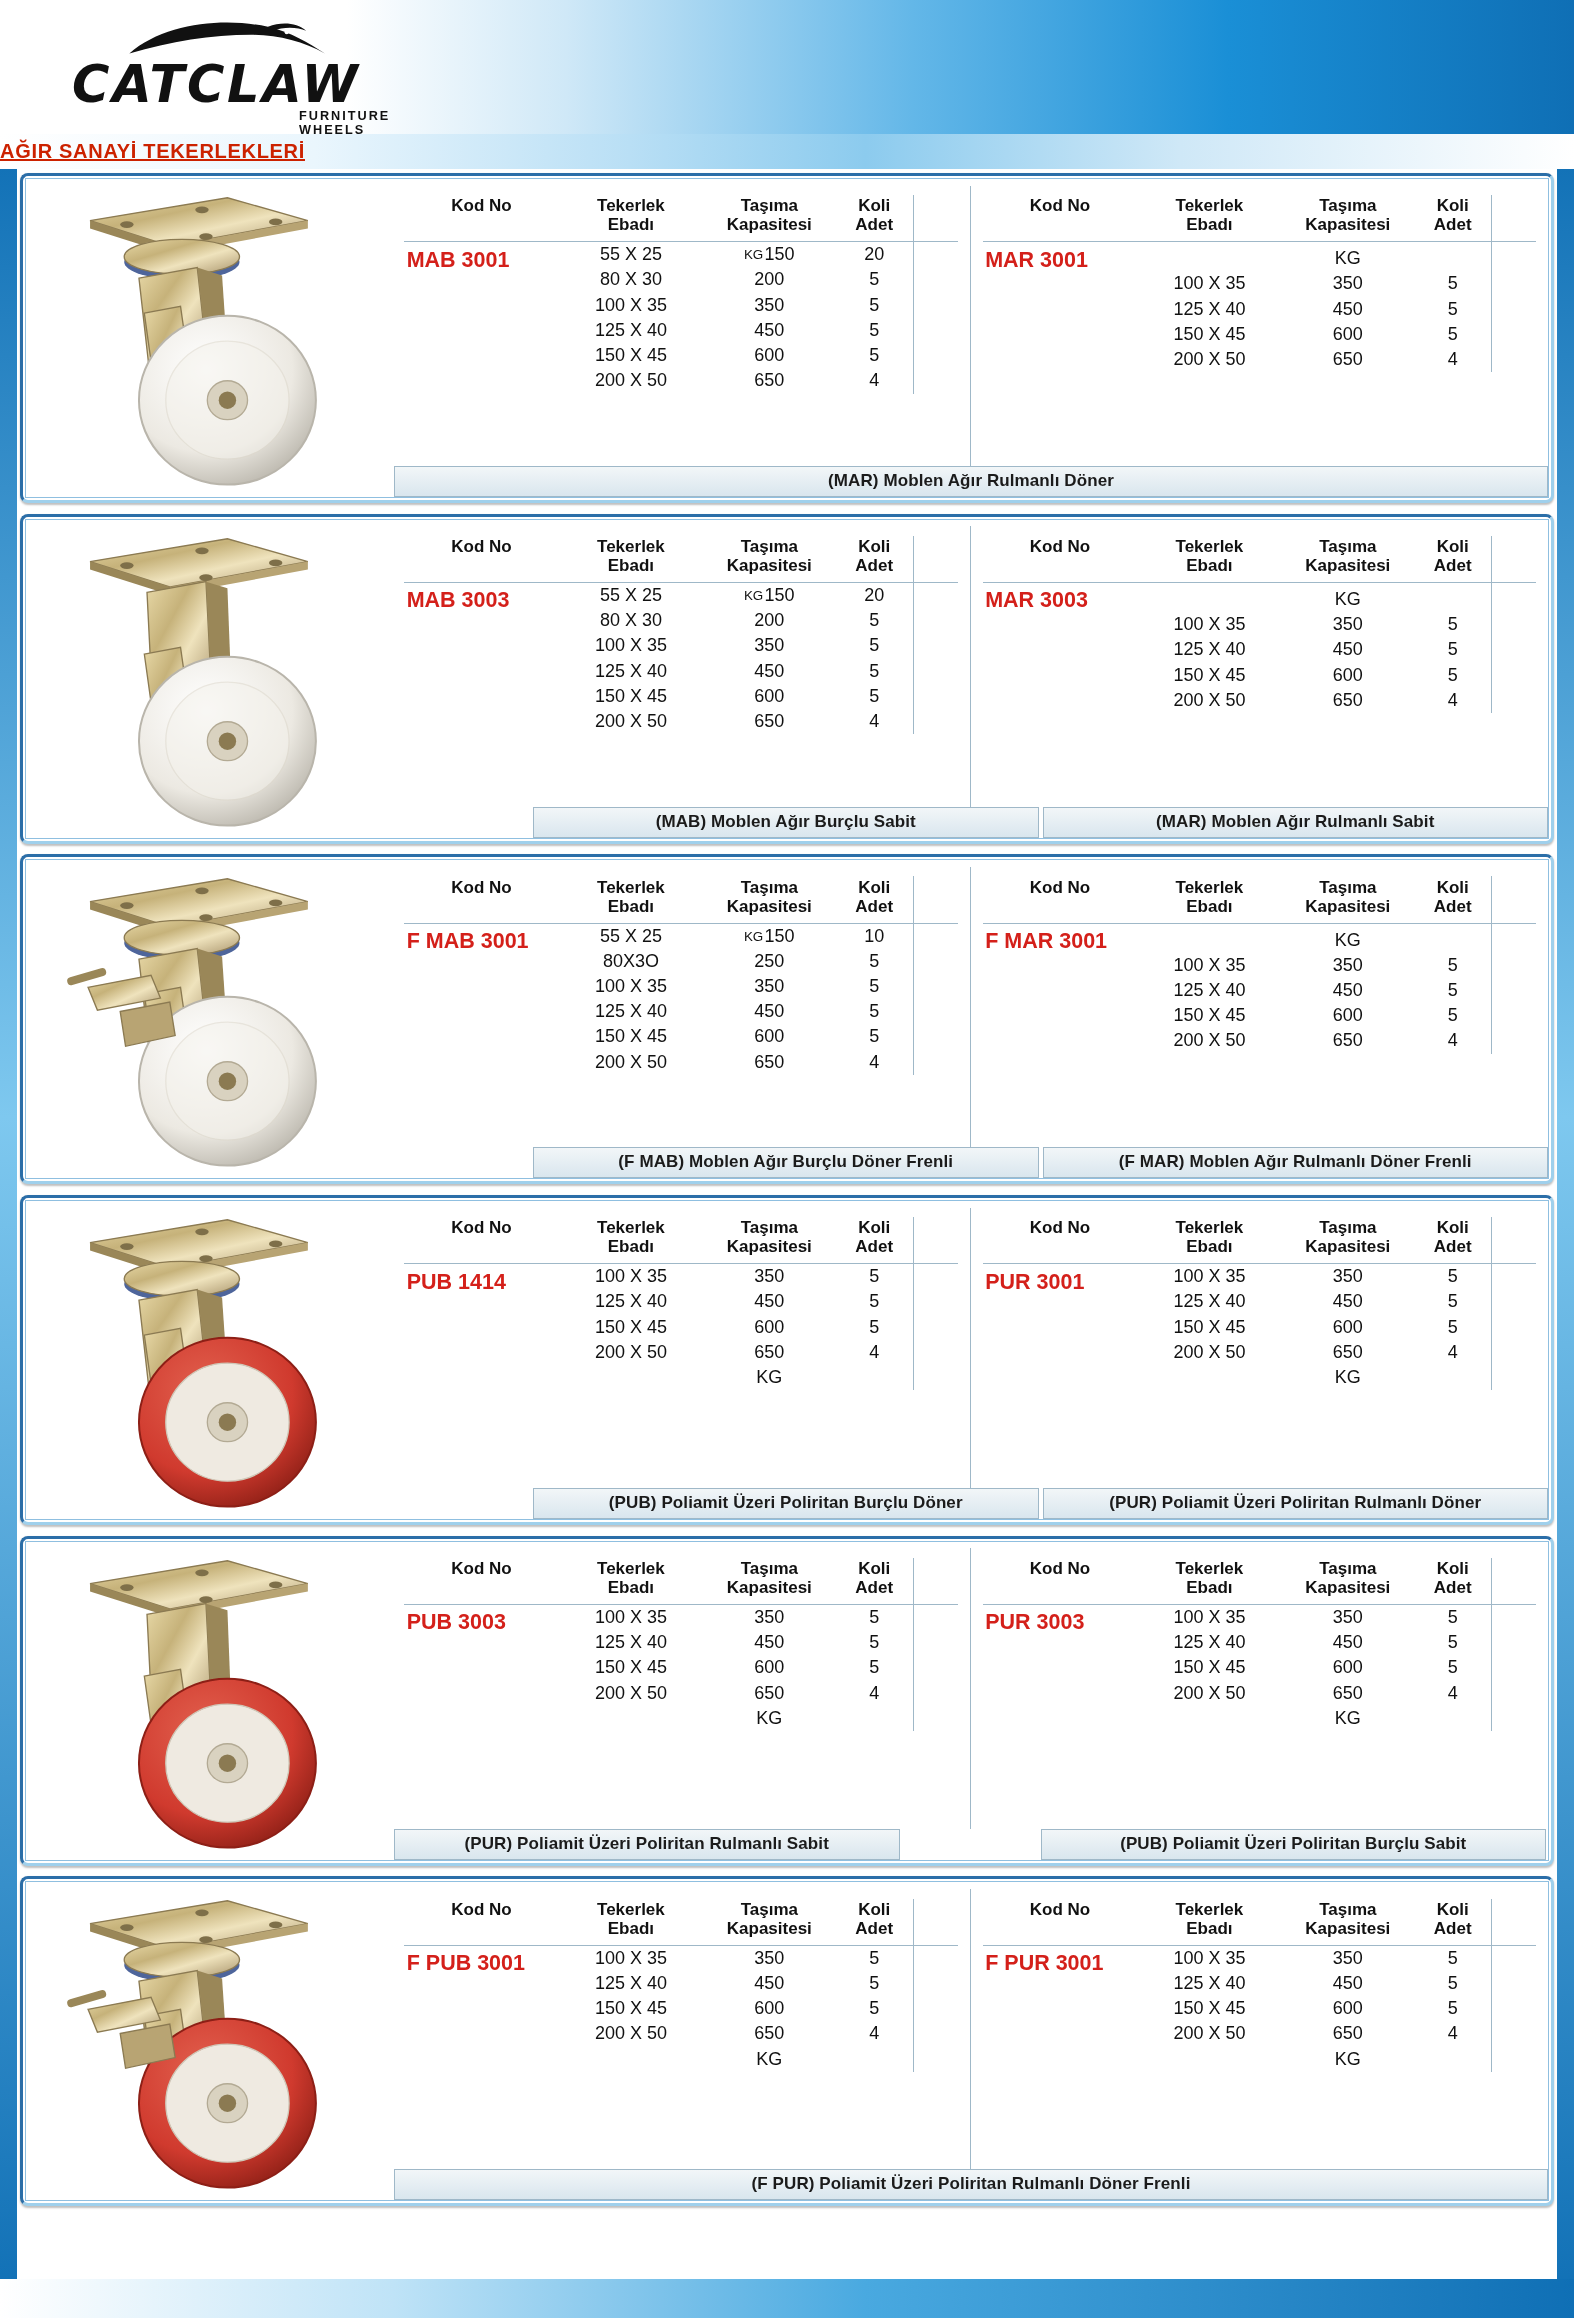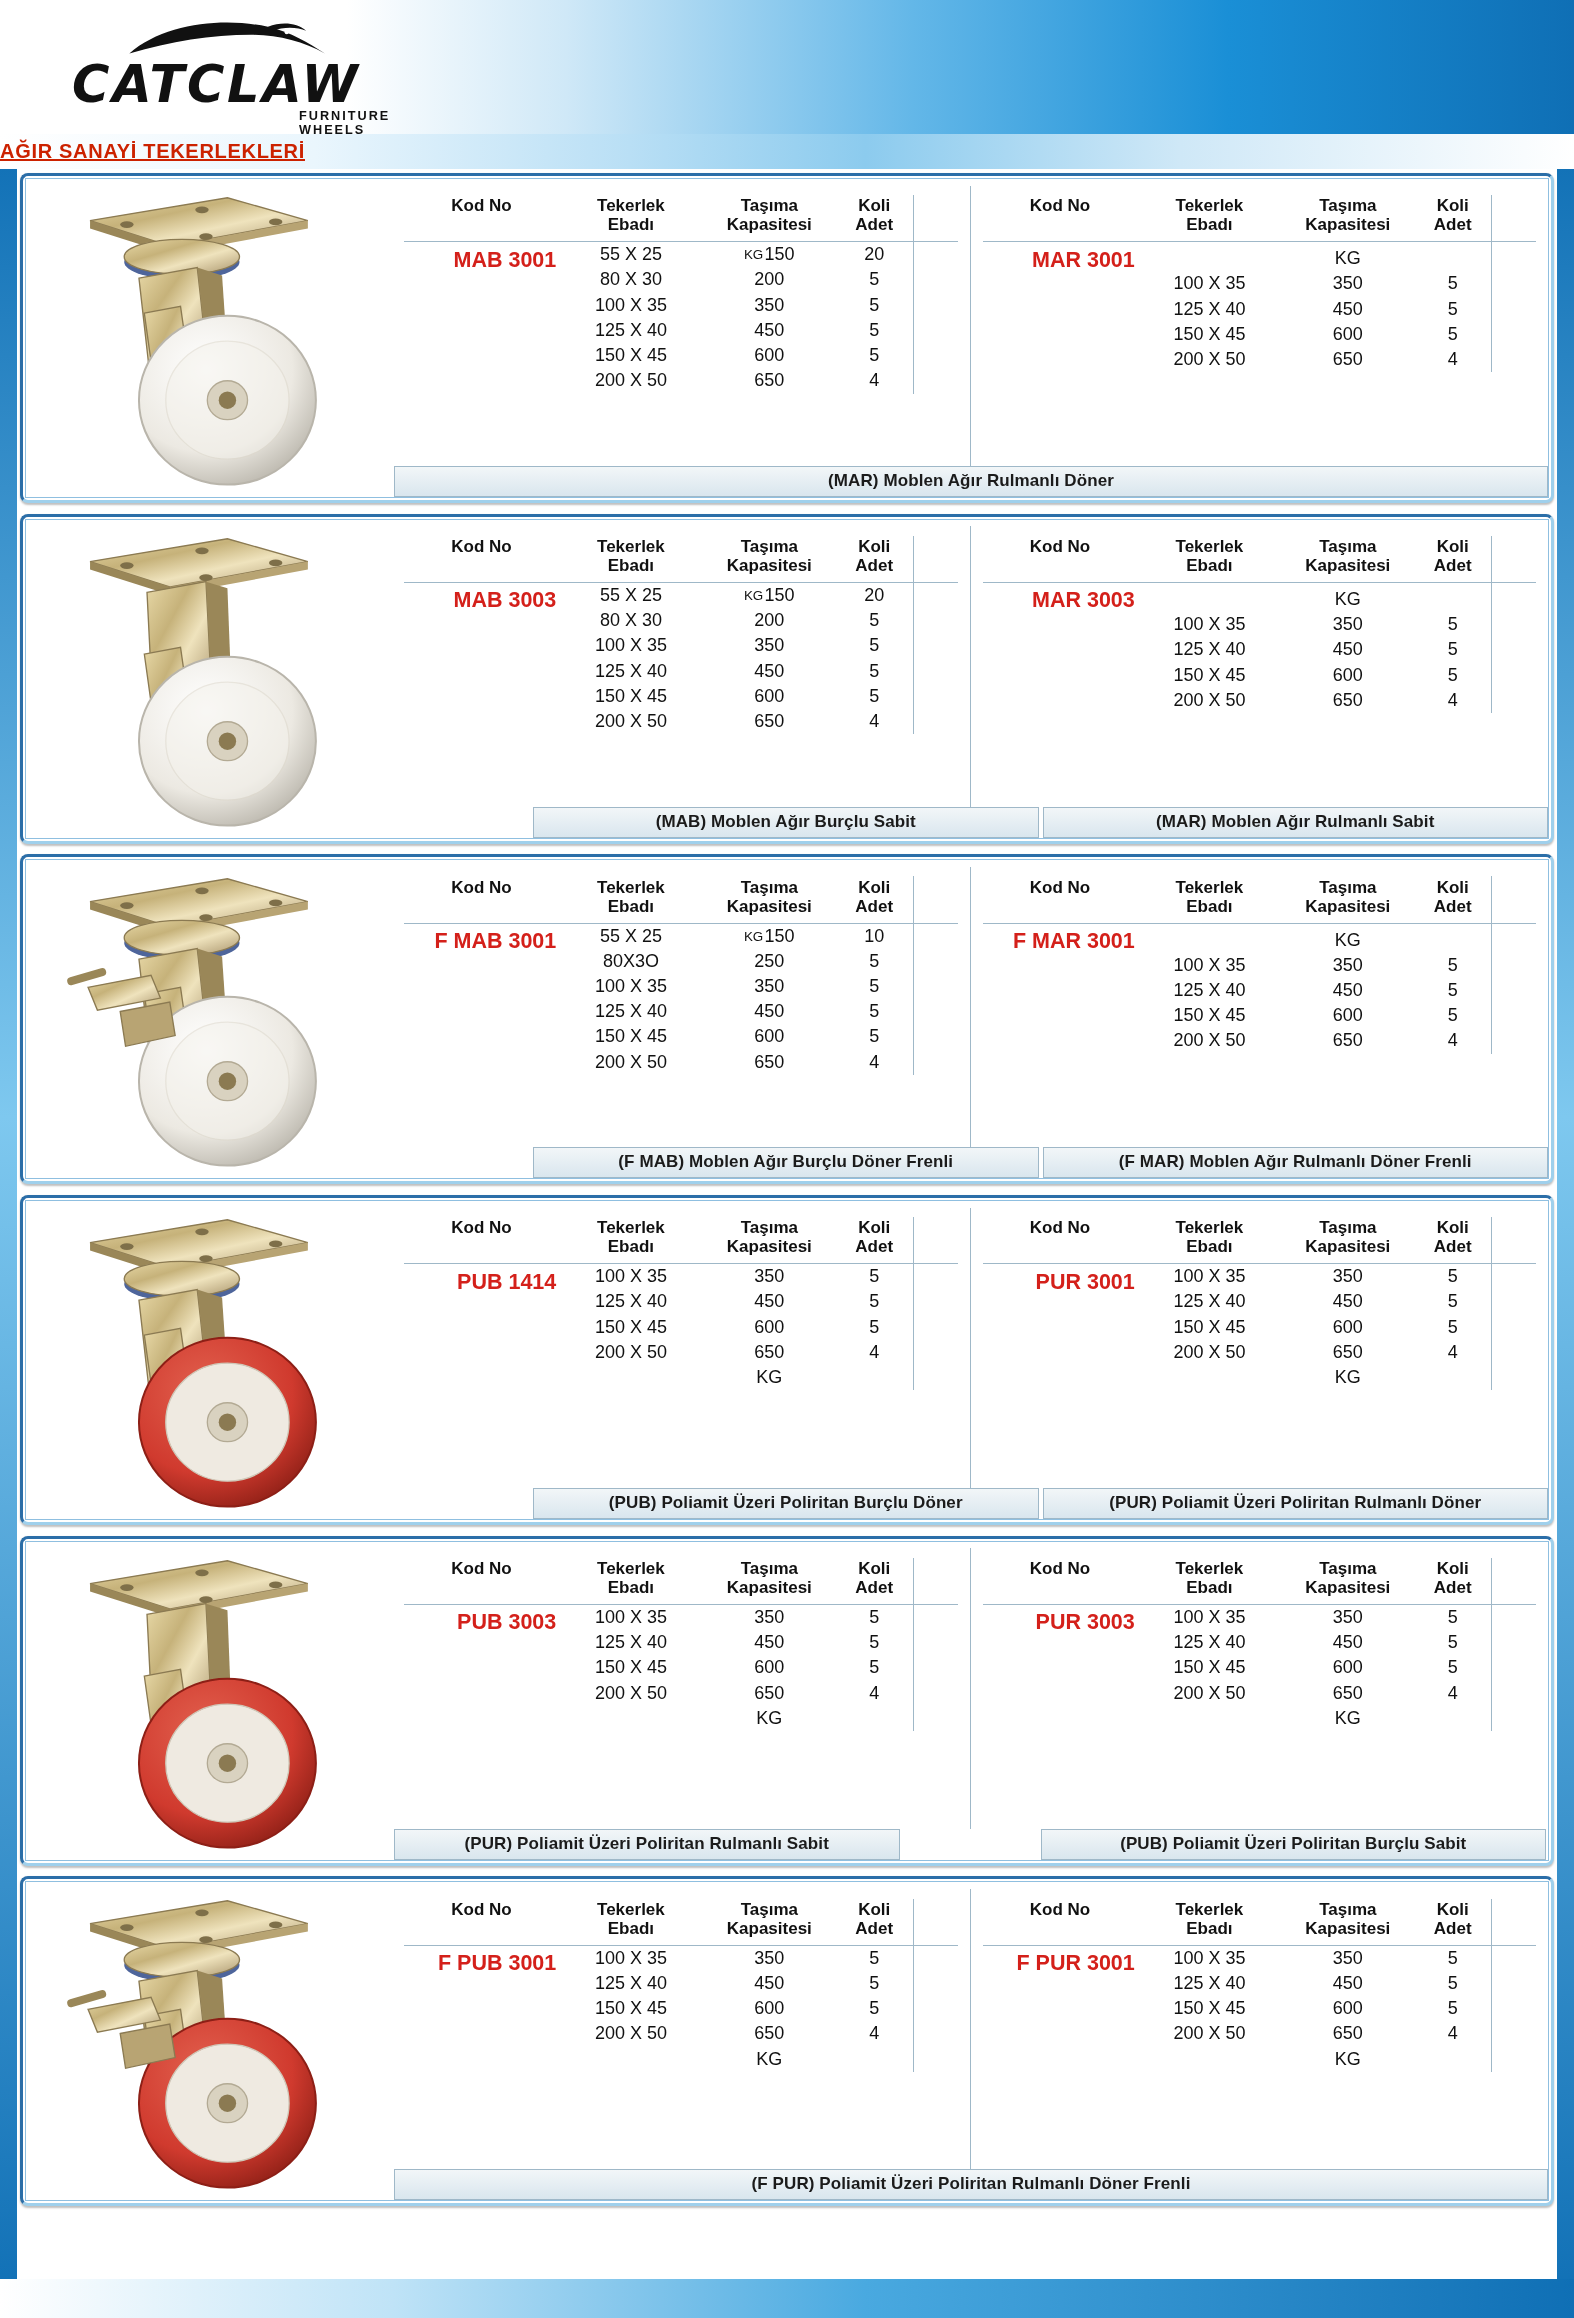--- a/index.html
+++ b/index.html
@@ -165,21 +165,21 @@
   table.spec td {
     text-align: center;
     padding: 2px 2.7px;
     vertical-align: middle;
     line-height: 1.18;
   }
   table.spec td.code {
     color: #d4201a;
     font-weight: bold;
     font-size: 21.5px;
-    text-align: right;
+    text-align: left;
     vertical-align: top;
     padding-top: 5.4px;
   }
   table.spec td.pad { border-left: 1.3px solid #9fb8c8; }
   .kg-prefix {
     font-size: 13.4px;
     vertical-align: middle;
     margin-right: 1.3px;
   }
   .caption-row {

